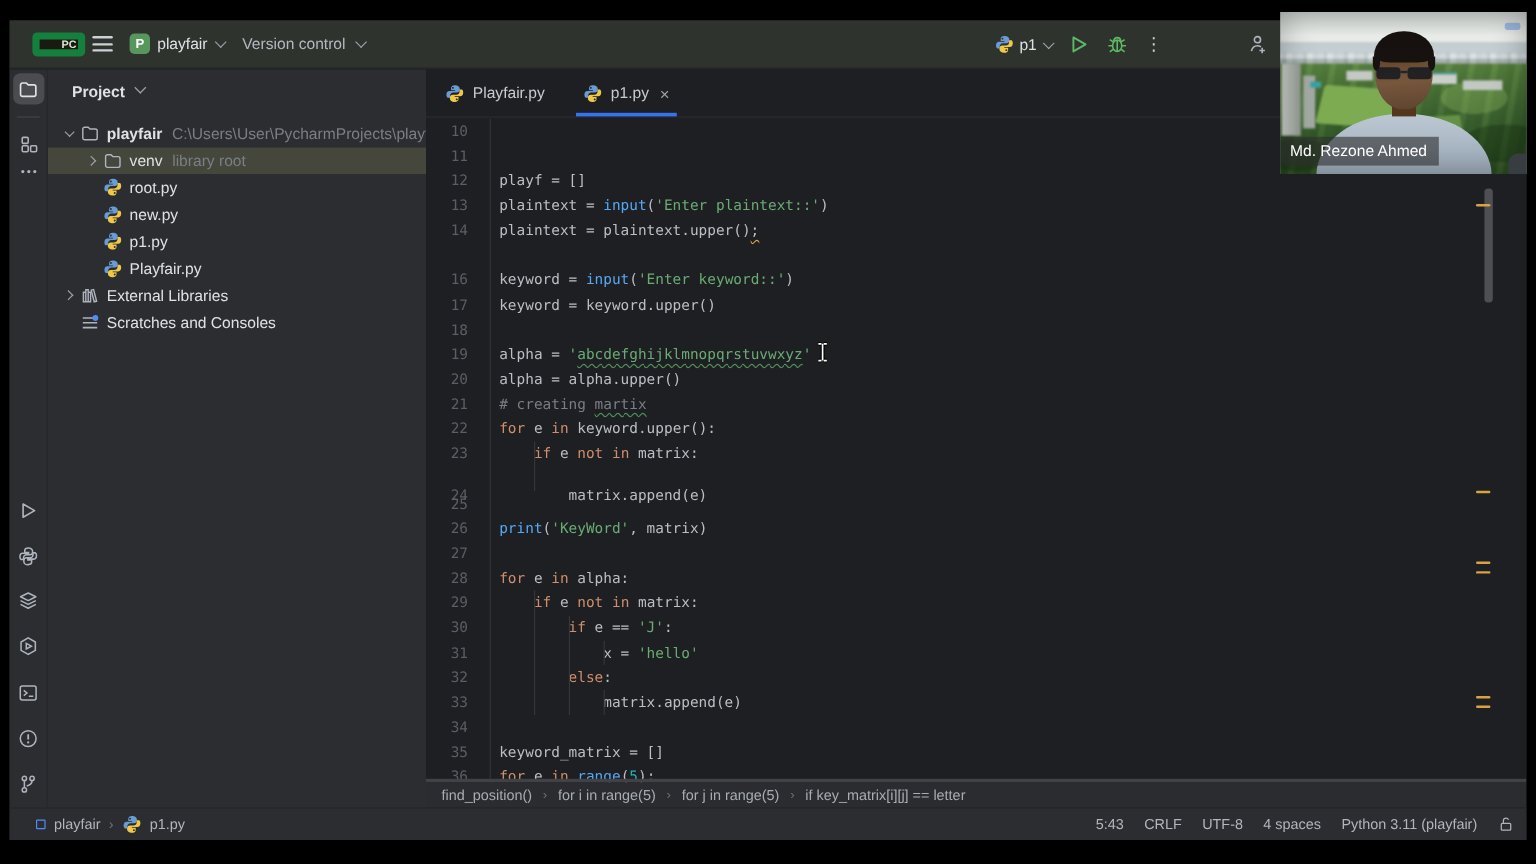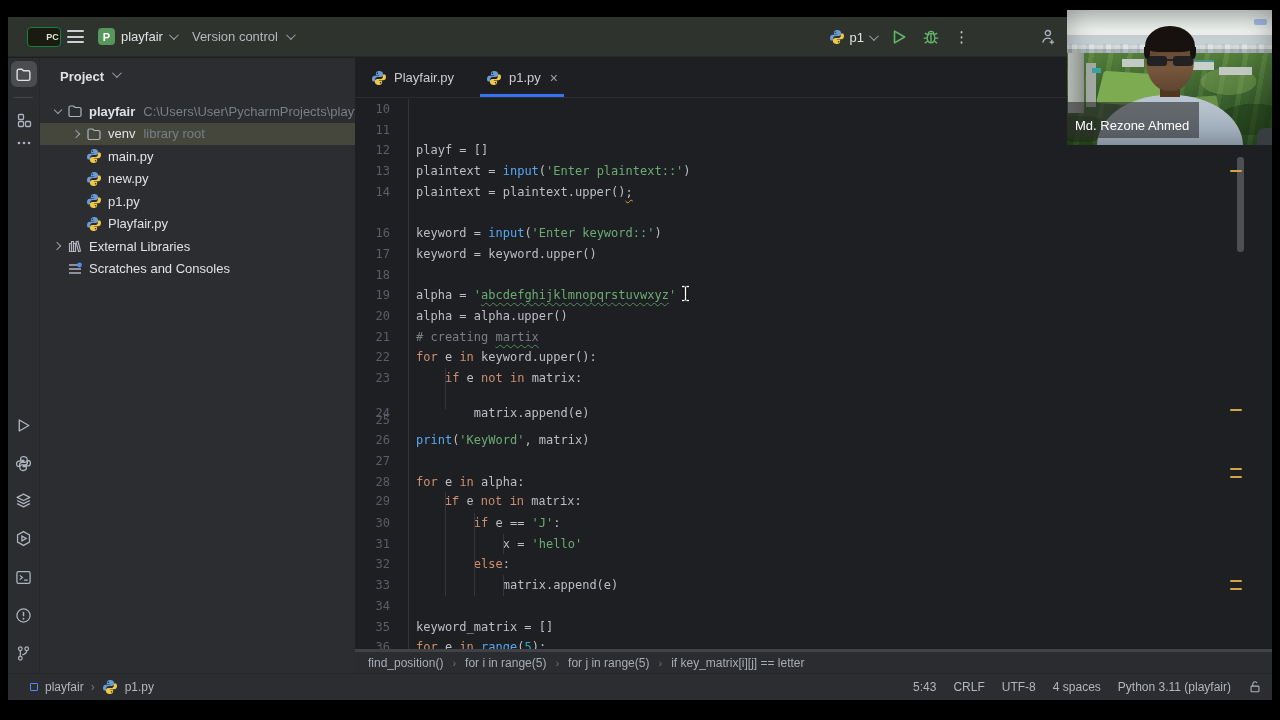--- a/index.html
+++ b/index.html
@@ -2,21 +2,21 @@
 <html><head>
 <meta charset="utf-8">
 <style>
   * { margin:0; padding:0; box-sizing:border-box; }
   html,body { width:1280px; height:720px; background:#000; overflow:hidden; font-family:"Liberation Sans",sans-serif; }
   .app { position:absolute; left:8px; top:17px; width:1264px; height:683px; background:#1e1f22; }
 
   
   .titlebar { position:absolute; left:0; top:0; width:100%; height:40px; background:#2f332e; border-bottom:1px solid #26282b; display:flex; align-items:center; }
   .tb-left { display:flex; align-items:center; gap:0; }
-  .pc-logo { width:34px; height:20px; margin-left:19px; border:1px solid #15803d; border-radius:4px; background:#191b10; color:#dfe5d2; font-size:9px; font-weight:bold; display:flex; align-items:center; justify-content:center;padding-left:17px; }
+  .pc-logo { width:44px; height:20px; margin-left:19px; border:6px solid #15803d; border-radius:4px; background:#191b10; color:#dfe5d2; font-size:9px; font-weight:bold; display:flex; align-items:center; justify-content:center;padding-left:17px; }
   .hamburger { width:17px; height:13px; margin-left:6px; display:flex; flex-direction:column; justify-content:space-between; }
   .hamburger span { display:block; height:2px; background:#ced0d6; border-radius:1px; }
   .proj-widget { display:flex; align-items:center; margin-left:14px; gap:6px; }
   .p-avatar { width:17px; height:17px; border-radius:4px; background:#57965c; color:#fff; font-size:11px; font-weight:bold; display:flex; align-items:center; justify-content:center; }
   .tb-text { color:#dfe1e5; font-size:13px; }
   .tb-text.dim { color:#b4b8bf; }
   .chev { width:7px; height:7px; border-right:1.4px solid #9da0a8; border-bottom:1.4px solid #9da0a8; transform:rotate(45deg) translateY(-2px); display:inline-block; }
   .vc-widget { display:flex; align-items:center; margin-left:16px; gap:8px; }
   .tb-right { position:absolute; right:214px; top:0; height:40px; display:flex; align-items:center; gap:14px; }
   .runcfg { display:flex; align-items:center; gap:5px; }
@@ -108,21 +108,21 @@
       border-radius:50% 50% 46% 46% / 52% 52% 48% 48%; }
   .hair { position:absolute; left:50%; transform:translateX(-50%); top:16px; width:50px; height:26px; background:#171210;
       border-radius:50% 50% 28% 28% / 80% 80% 22% 22%; }
   .hair::before { content:""; position:absolute; left:-1px; bottom:-7px; width:6px; height:12px; background:#171210; border-radius:0 0 50% 50%; }
   .hair::after { content:""; position:absolute; right:-1px; bottom:-7px; width:6px; height:12px; background:#171210; border-radius:0 0 50% 50%; }
   .glasses { position:absolute; left:50%; transform:translateX(-50%); top:46px; width:46px; height:10px; }
   .glasses .lens { position:absolute; top:0; width:20px; height:10px; background:rgba(20,25,32,.85); border-radius:3px; }
   .glasses .lens.l { left:0; } .glasses .lens.r { right:0; }
   .glasses .bridge { position:absolute; left:20px; top:3px; width:6px; height:2px; background:#20262e; }
   .wc-vignette { position:absolute; left:0; top:0; width:100%; height:100%; box-shadow:inset 0 0 28px rgba(0,0,0,.32); }
-  .wc-label { position:absolute; left:0; bottom:7px; background:rgba(45,45,45,.6); color:#fff; font-size:13px; padding:16px 10px 5px 8px; }
+  .wc-label { position:absolute; left:0; bottom:7px; background:rgba(45,45,45,.6); color:#fff; font-size:13px; padding:4px 10px 5px 8px; }
   .wc-logo { position:absolute; right:5px; top:9px; width:13px; height:6px; background:rgba(60,110,200,.42); border-radius:2px; }
   .wc-corner { position:absolute; right:0; bottom:0; width:15px; height:17px; background:#383d42; border-radius:8px 0 0 0; }
 
   svg { display:block; }
 </style>
 </head>
 <body>
 
 <div class="app">
 
@@ -294,21 +294,21 @@
             <span class="tsuffix">library root</span>
           </div>
           <div class="trow" style="padding-left: 29px;">
             <span class="tchev"></span>
             <span class="ticon">
               <svg width="16" height="16" viewBox="0 0 16 16">
                 <path fill="#699bd4" d="M7.9 1C6 1 4.9 2 4.9 3.4v1.8h3.2v.6H3.5C1.9 5.8 1 7.2 1 9c0 1 .3 1.9 1 2.4h2.1V9.6c0-1.4 1.2-2.6 2.7-2.6h3c1.3 0 2.3-1 2.3-2.3v-1C12.1 2.2 10.3 1 8.6 1h-.7zM6.4 2.4a.8.8 0 110 1.6.8.8 0 010-1.6z"></path>
                 <path fill="#efc848" d="M8.1 15c1.9 0 3-1 3-2.4v-1.8H7.9v-.6h4.6c1.6 0 2.5-1.4 2.5-3.2 0-1-.3-1.9-1-2.4h-2.1v1.8c0 1.4-1.2 2.6-2.7 2.6h-3c-1.3 0-2.3 1-2.3 2.3v1C3.9 13.8 5.7 15 7.4 15h.7zm1.5-1.4a.8.8 0 110-1.6.8.8 0 010 1.6z"></path>
               </svg>
             </span>
-            <span class="tname">main.py</span>
+            <span class="tname">root.py</span>
           </div>
           <div class="trow" style="padding-left: 29px;">
             <span class="tchev"></span>
             <span class="ticon">
               <svg width="16" height="16" viewBox="0 0 16 16">
                 <path fill="#699bd4" d="M7.9 1C6 1 4.9 2 4.9 3.4v1.8h3.2v.6H3.5C1.9 5.8 1 7.2 1 9c0 1 .3 1.9 1 2.4h2.1V9.6c0-1.4 1.2-2.6 2.7-2.6h3c1.3 0 2.3-1 2.3-2.3v-1C12.1 2.2 10.3 1 8.6 1h-.7zM6.4 2.4a.8.8 0 110 1.6.8.8 0 010-1.6z"></path>
                 <path fill="#efc848" d="M8.1 15c1.9 0 3-1 3-2.4v-1.8H7.9v-.6h4.6c1.6 0 2.5-1.4 2.5-3.2 0-1-.3-1.9-1-2.4h-2.1v1.8c0 1.4-1.2 2.6-2.7 2.6h-3c-1.3 0-2.3 1-2.3 2.3v1C3.9 13.8 5.7 15 7.4 15h.7zm1.5-1.4a.8.8 0 110-1.6.8.8 0 010 1.6z"></path>
               </svg>
             </span>
             <span class="tname">new.py</span>
@@ -397,21 +397,21 @@
           <div class="cl" style="top: 186.3px;"><span class="num">19</span><span class="txt"><span class="d">alpha = </span><span class="s">'</span><span class="sq">abcdefghijklmnopqrstuvwxyz</span><span class="s">'</span></span></div>
           <div class="cl" style="top: 207px;"><span class="num">20</span><span class="txt"><span class="d">alpha = alpha.upper()</span></span></div>
           <div class="cl" style="top: 227.7px;"><span class="num">21</span><span class="txt"><span class="c"># creating </span><span class="cq">martix</span></span></div>
           <div class="cl" style="top: 248.4px;"><span class="num">22</span><span class="txt"><span class="k">for</span><span class="d"> e </span><span class="k">in</span><span class="d"> keyword.upper():</span></span></div>
           <div class="cl" style="top: 269.1px;"><span class="num">23</span><span class="txt"><span class="d">    </span><span class="k">if</span><span class="d"> e </span><span class="k">not</span><span class="d"> </span><span class="k">in</span><span class="d"> matrix:</span></span></div>
           <div class="cl" style="top: 304px; padding-left: 36px;"><span class="num">24</span><span class="txt"><span class="d">        matrix.append(e)</span></span></div>
           <div class="cl" style="top: 310.5px;"><span class="num">25</span><span class="txt"></span></div>
           <div class="cl" style="top: 331.2px;"><span class="num">26</span><span class="txt"><span class="b">print</span><span class="d">(</span><span class="s">'KeyWord'</span><span class="d">, matrix)</span></span></div>
           <div class="cl" style="top: 351.9px;"><span class="num">27</span><span class="txt"></span></div>
           <div class="cl" style="top: 372.6px;"><span class="num">28</span><span class="txt"><span class="k">for</span><span class="d"> e </span><span class="k">in</span><span class="d"> alpha:</span></span></div>
-          <div class="cl" style="top: 393.3px; font-family: Liberation Mono, monospace;"><span class="num">29</span><span class="txt"><span class="d">    </span><span class="k">if</span><span class="d"> e </span><span class="k">not</span><span class="d"> </span><span class="k">in</span><span class="d"> matrix:</span></span></div>
+          <div class="cl" style="top: 393.3px;"><span class="num">29</span><span class="txt"><span class="d">    </span><span class="k">if</span><span class="d"> e </span><span class="k">not</span><span class="d"> </span><span class="k">in</span><span class="d"> matrix:</span></span></div>
           <div class="cl" style="top: 414px;"><span class="num">30</span><span class="txt"><span class="d">        </span><span class="k">if</span><span class="d"> e == </span><span class="s">'J'</span><span class="d">:</span></span></div>
           <div class="cl" style="top: 434.7px;"><span class="num">31</span><span class="txt"><span class="d">            x = </span><span class="s">'hello'</span></span></div>
           <div class="cl" style="top: 455.4px;"><span class="num">32</span><span class="txt"><span class="d">        </span><span class="k">else</span><span class="d">:</span></span></div>
           <div class="cl" style="top: 476.1px;"><span class="num">33</span><span class="txt"><span class="d">            matrix.append(e)</span></span></div>
           <div class="cl" style="top: 496.8px;"><span class="num">34</span><span class="txt"></span></div>
           <div class="cl" style="top: 517.5px;"><span class="num">35</span><span class="txt"><span class="d">keyword_matrix = []</span></span></div>
           <div class="cl" style="top: 538.2px;"><span class="num">36</span><span class="txt"><span class="k">for</span><span class="d"> e </span><span class="k">in</span><span class="d"> </span><span class="b">range</span><span class="d">(</span><span class="n2">5</span><span class="d">):</span></span></div>
           <div class="iguide" style="left: 90px; top: 269.1px; height: 41.4px;"></div>
           <div class="iguide" style="left: 90px; top: 393.3px; height: 103.5px;"></div>
           <div class="iguide" style="left: 119px; top: 414px; height: 82.8px;"></div>

